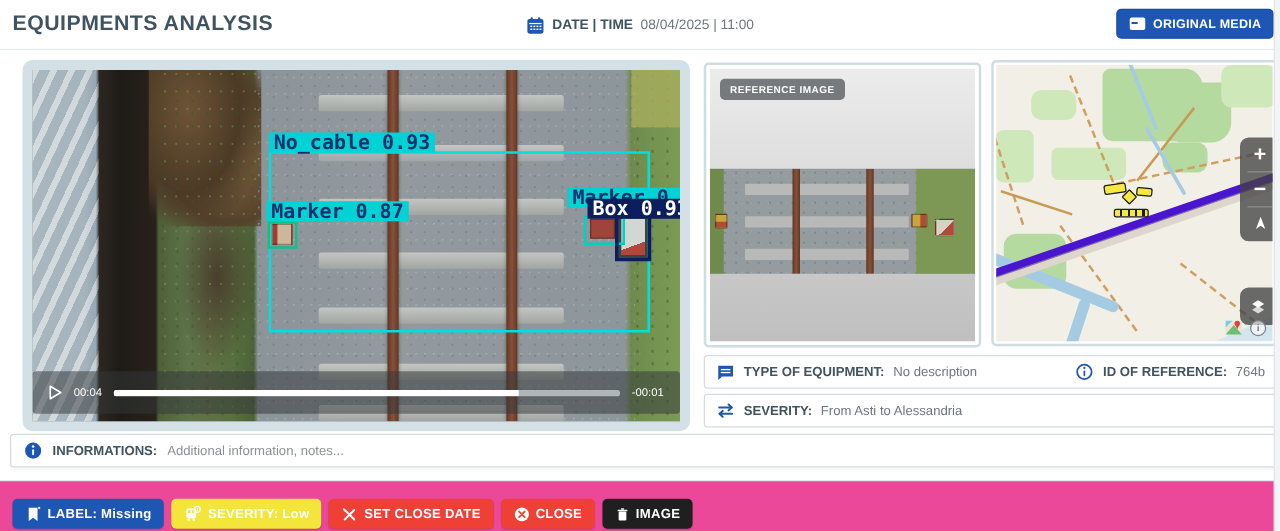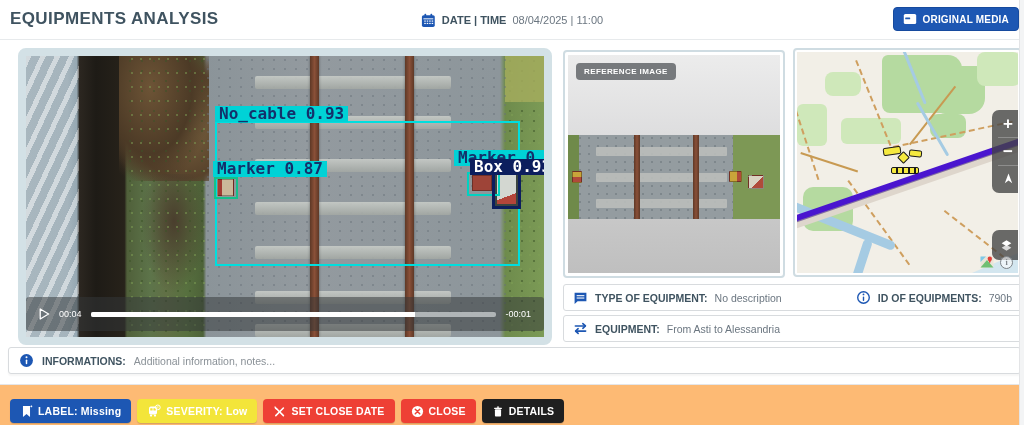--- a/index.html
+++ b/index.html
@@ -99,21 +99,21 @@
   .meta-row .v { font-size:10.5px; color:#6b7680; white-space:nowrap; }
   .meta-right { margin-left:auto; display:flex; align-items:center; gap:7px; }
 
   
   .info-bar { position:absolute; left:8px; top:347px; width:1013px; height:27px; background:#fff; border:1px solid #d8dbde; border-radius:3px; display:flex; align-items:center; gap:8px; padding:0 10px; box-shadow:0 2px 2px rgba(0,0,0,.04); }
   .info-bar .b { font-size:10.5px; font-weight:bold; color:#3f5360; white-space:nowrap; }
   .info-input { flex:1; border:none; outline:none; font-size:10.5px; color:#444; font-family:"Liberation Sans", sans-serif; background:transparent; }
   .info-input::placeholder { color:#8a9197; }
 
   
-  .footer { position:absolute; left:0; top:384px; width:1024px; height:41px; background:#fdba74; border-top:1px solid #e4e6e9; }
+  .footer { position:absolute; left:0; top:384px; width:1024px; height:41px; background:#ec4899; border-top:1px solid #e4e6e9; }
   .footer-btns { position:absolute; left:10px; top:14px; display:flex; gap:6px; }
   .fbtn { height:24px; display:flex; align-items:center; gap:5px; border:none; border-radius:4px; color:#fff; font-size:10.5px; font-weight:bold; padding:0 10px; cursor:pointer; white-space:nowrap; font-family:"Liberation Sans", sans-serif; letter-spacing:.2px; box-shadow:0 1px 1px rgba(0,0,0,.15); }
 
   
   .scrollbar { position:absolute; right:0; top:0; width:5px; height:425px; background:#f3f4f5; border-left:1px solid #e3e4e6; z-index:9; }
 
   .icon { display:inline-flex; flex:0 0 auto; }
 </style>
 </head>
 <body>
@@ -308,35 +308,35 @@
     <span class="b">TYPE OF EQUIPMENT:</span>
     <span class="v">No description</span>
     <span class="meta-right">
       <span class="icon">
         <svg width="15" height="15" viewBox="0 0 14 14">
             <circle cx="7" cy="7" r="5.4" fill="none" stroke="#1d57b3" stroke-width="1.3"></circle>
             <rect x="6.35" y="6" width="1.3" height="4.2" rx="0.6" fill="#1d57b3"></rect>
             <circle cx="7" cy="4.1" r="0.85" fill="#1d57b3"></circle>
           </svg>
       </span>
-      <span class="b">ID OF EQUIPMENTS:</span>
-      <span class="v">790b</span>
+      <span class="b">ID OF REFERENCE:</span>
+      <span class="v">764b</span>
     </span>
   </div>
 
   <div class="meta-row" style="top:315px">
     <span class="icon">
       <svg width="15" height="15" viewBox="0 0 14 14" fill="none" stroke="#1d57b3" stroke-width="1.5" stroke-linecap="round" stroke-linejoin="round">
           <path d="M2.2 4.6 H11.4"></path>
           <path d="M9.2 2.4 L11.6 4.6 L9.2 6.8"></path>
           <path d="M11.8 9.4 H2.6"></path>
           <path d="M4.8 7.2 L2.4 9.4 L4.8 11.6"></path>
         </svg>
     </span>
-    <span class="b">EQUIPMENT:</span>
+    <span class="b">SEVERITY:</span>
     <span class="v">From Asti to Alessandria</span>
   </div>
 
   <div class="info-bar">
     <span class="icon">
       <svg width="15" height="15" viewBox="0 0 14 14">
           <circle cx="7" cy="7" r="6" fill="#1d57b3"></circle>
           <rect x="6.3" y="6" width="1.4" height="4.4" rx="0.7" fill="#fff"></rect>
           <circle cx="7" cy="3.9" r="0.95" fill="#fff"></circle>
         </svg>
@@ -398,20 +398,20 @@
 
 
       <button class="fbtn" style="background: rgb(31, 31, 31);">
         <span class="icon">
           <svg width="12" height="13" viewBox="0 0 14 14">
               <rect x="3.4" y="4.4" width="7.2" height="8.4" rx="1" fill="#fff"></rect>
               <rect x="2.4" y="2.6" width="9.2" height="1.4" rx="0.5" fill="#fff"></rect>
               <rect x="5.6" y="1.2" width="2.8" height="1.4" rx="0.5" fill="#fff"></rect>
             </svg>
         </span>
-        <span>DETAILS</span>
+        <span>IMAGE</span>
       </button>
 
     </div>
   </div>
 
   <div class="scrollbar"></div>
 </div>
 
 </body></html>

